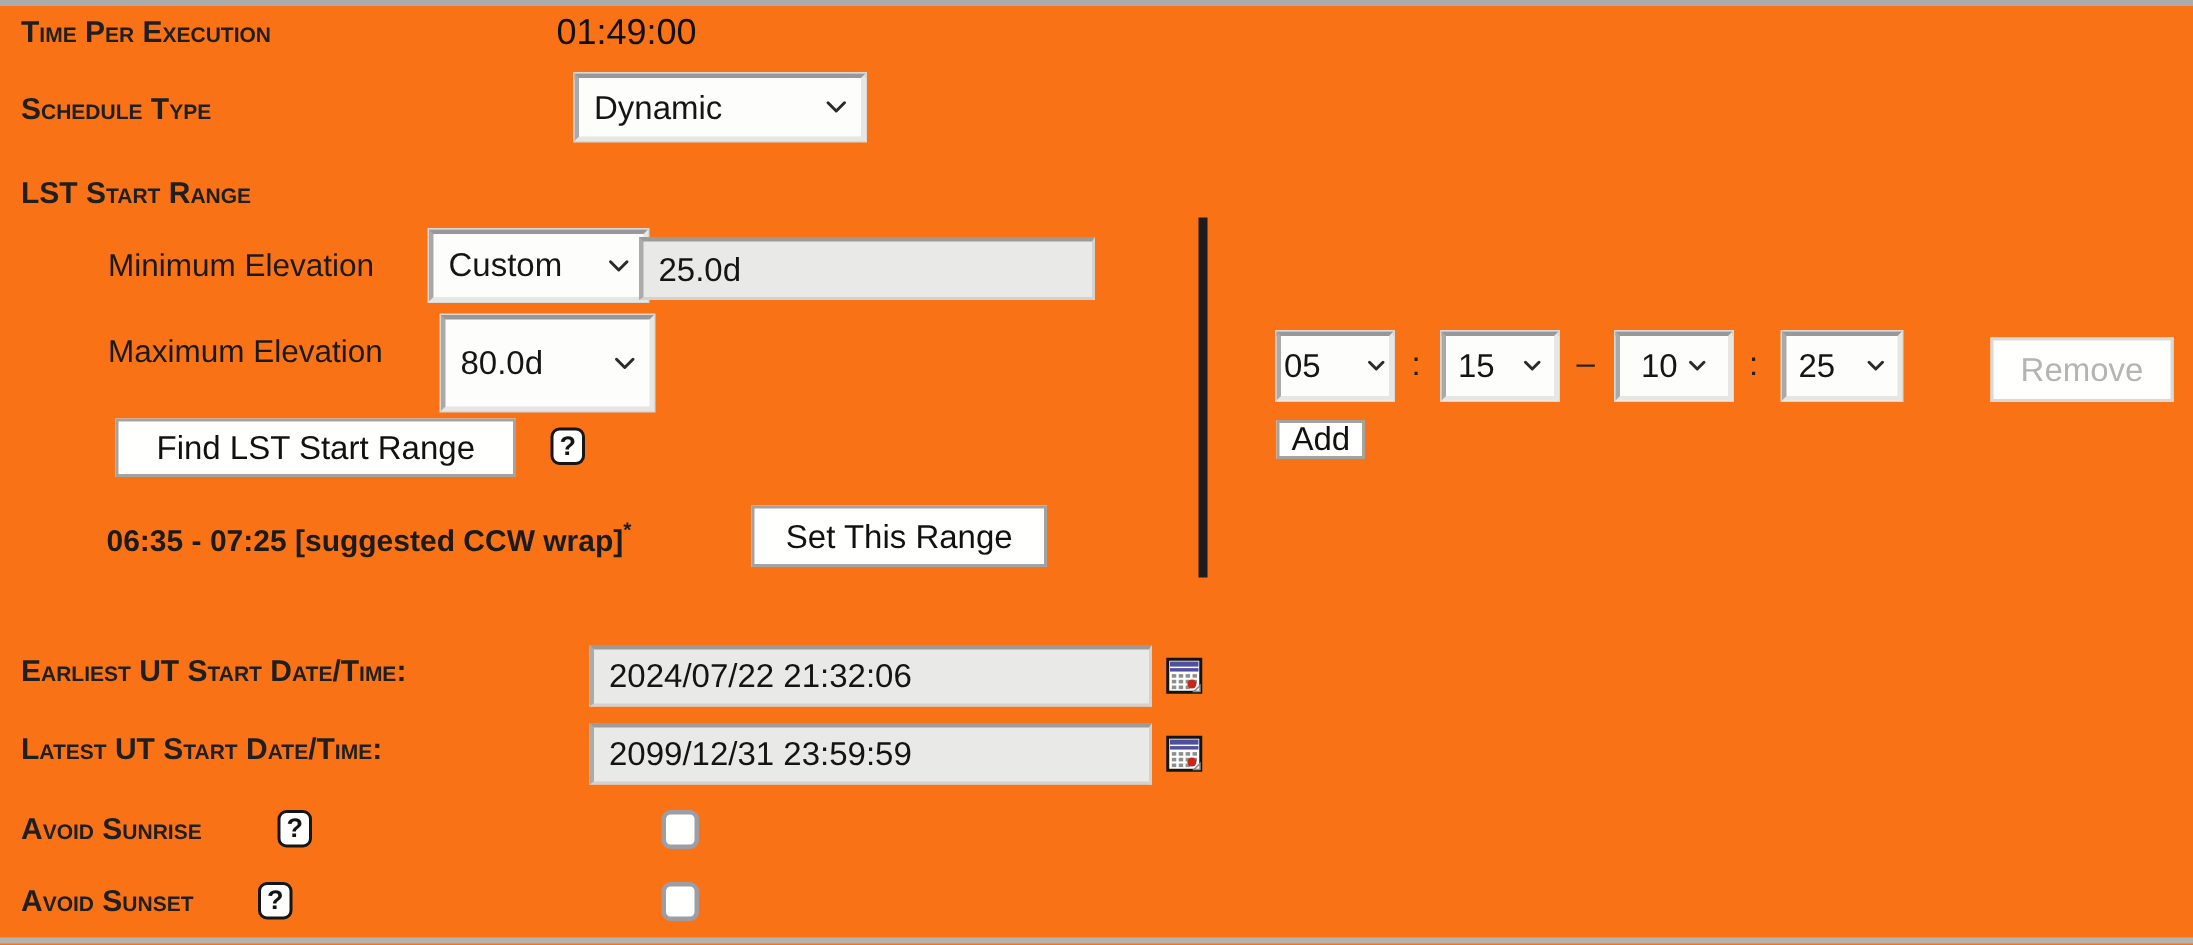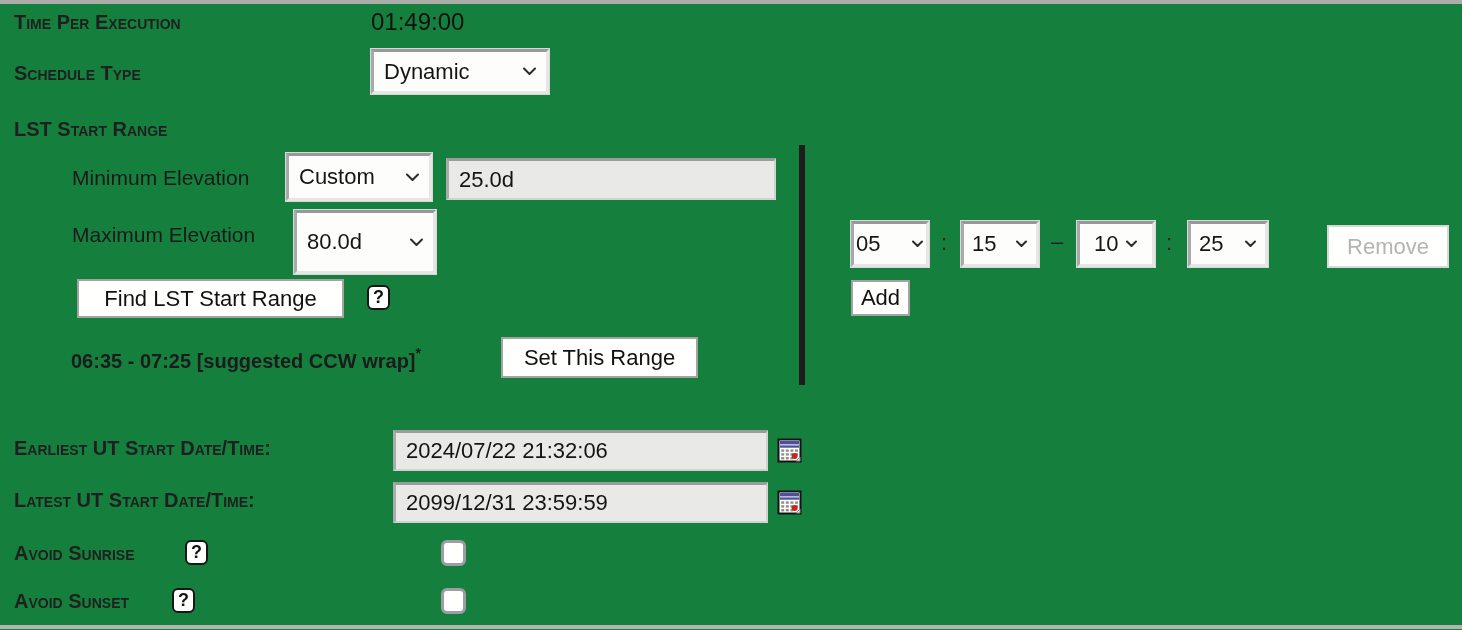--- a/index.html
+++ b/index.html
@@ -1,17 +1,17 @@
 <!DOCTYPE html>
 <html><head>
 <meta charset="utf-8">
 <style>
   * { margin:0; padding:0; box-sizing:border-box; }
   body { font-family:"Liberation Sans", sans-serif; background:#fdfcf9; }
-  #screen { position:relative; width:1462px; height:630px; background:#15803d; overflow:hidden; color:#1c1c1c; }
+  #screen { position:relative; width:1462px; height:630px; background:#f97316; overflow:hidden; color:#1c1c1c; }
   .abs { position:absolute; }
 
   .lbl { font-weight:bold; font-variant:small-caps; font-size:20px; color:#1f1f1f; white-space:nowrap; line-height:22px; }
   .flabel { font-size:21px; color:#1a1a1a; white-space:nowrap; line-height:24px; }
   .val { font-size:24px; color:#111; white-space:nowrap;text-align:right; }
 
   .sel {
     display:flex; align-items:center; justify-content:space-between;
     padding:0 9px 0 10px;
     background:#fdfdfb;
@@ -60,41 +60,41 @@
 <body>
 
 <div id="screen">
 
   <div class="abs hline" style="left:0;top:0;width:1462px;height:4px"></div>
 
   <div class="abs lbl" style="left:14px;top:11px">Time Per Execution</div>
   <div class="abs val" style="left:371px;top:8px">01:49:00</div>
 
   <div class="abs lbl" style="left:14px;top:62px">Schedule Type</div>
-  <div class="abs sel" style="left:371px;top:49px;width:178px;height:45px">
+  <div class="abs sel" style="left:383px;top:49px;width:194px;height:45px">
     <span>Dynamic</span>
     <span class="chev">
       <svg width="15" height="9" viewBox="0 0 15 9">
           <path d="M2 1.5 L7.5 7 L13 1.5" fill="none" stroke="#2b2b2b" stroke-width="2" stroke-linecap="round" stroke-linejoin="round"></path>
         </svg>
     </span>
   </div>
 
   <div class="abs lbl" style="left:14px;top:118px">LST Start Range</div>
 
   <div class="abs flabel" style="left:72px;top:166px">Minimum Elevation</div>
   <div class="abs sel" style="left:286px;top:153px;width:146px;height:48px">
     <span>Custom</span>
     <span class="chev">
       <svg width="15" height="9" viewBox="0 0 15 9">
           <path d="M2 1.5 L7.5 7 L13 1.5" fill="none" stroke="#2b2b2b" stroke-width="2" stroke-linecap="round" stroke-linejoin="round"></path>
         </svg>
     </span>
   </div>
-  <div class="abs tfield" style="left:446px;top:158px;width:330px;height:42px">
+  <div class="abs tfield" style="left:426px;top:158px;width:304px;height:42px">
     <span>25.0d</span>
   </div>
 
   <div class="abs flabel" style="left:72px;top:223px">Maximum Elevation</div>
   <div class="abs sel" style="left:294px;top:210px;width:142px;height:64px">
     <span>80.0d</span>
     <span class="chev">
       <svg width="15" height="9" viewBox="0 0 15 9">
           <path d="M2 1.5 L7.5 7 L13 1.5" fill="none" stroke="#2b2b2b" stroke-width="2" stroke-linecap="round" stroke-linejoin="round"></path>
         </svg>
@@ -140,21 +140,21 @@
   <div class="abs sep" style="left:1166px;top:231px">:</div>
   <div class="abs sel" style="left:1188px;top:221px;width:80px;height:46px;padding:0 8px">
     <span>25</span>
     <span class="chev">
       <svg width="13" height="8" viewBox="0 0 13 8">
           <path d="M2 1.5 L6.5 6 L11 1.5" fill="none" stroke="#2b2b2b" stroke-width="2" stroke-linecap="round" stroke-linejoin="round"></path>
         </svg>
     </span>
   </div>
   <div class="abs btn btn-disabled" style="left:1327px;top:225px;width:122px;height:43px">Remove</div>
-  <div class="abs btn" style="left:851px;top:280px;width:59px;height:36px">Add</div>
+  <div class="abs btn" style="left:851px;top:280px;width:59px;height:26px">Add</div>
 
   <div class="abs lbl" style="left:14px;top:437px">Earliest UT Start Date/Time:</div>
   <div class="abs tfield" style="left:393px;top:430px;width:375px;height:41px">
     <span>2024/07/22 21:32:06</span>
   </div>
   <span class="abs calbtn" style="left:777px;top:438px">
     <svg width="26" height="26" viewBox="0 0 26 26">
       <rect x="1.5" y="1.5" width="22" height="22" fill="#ffffff" stroke="#141414" stroke-width="2"></rect>
       <rect x="3" y="3" width="19" height="3.4" fill="#4f4f9f"></rect>
       <rect x="3" y="7.4" width="19" height="2.3" fill="#4f4f9f"></rect>

